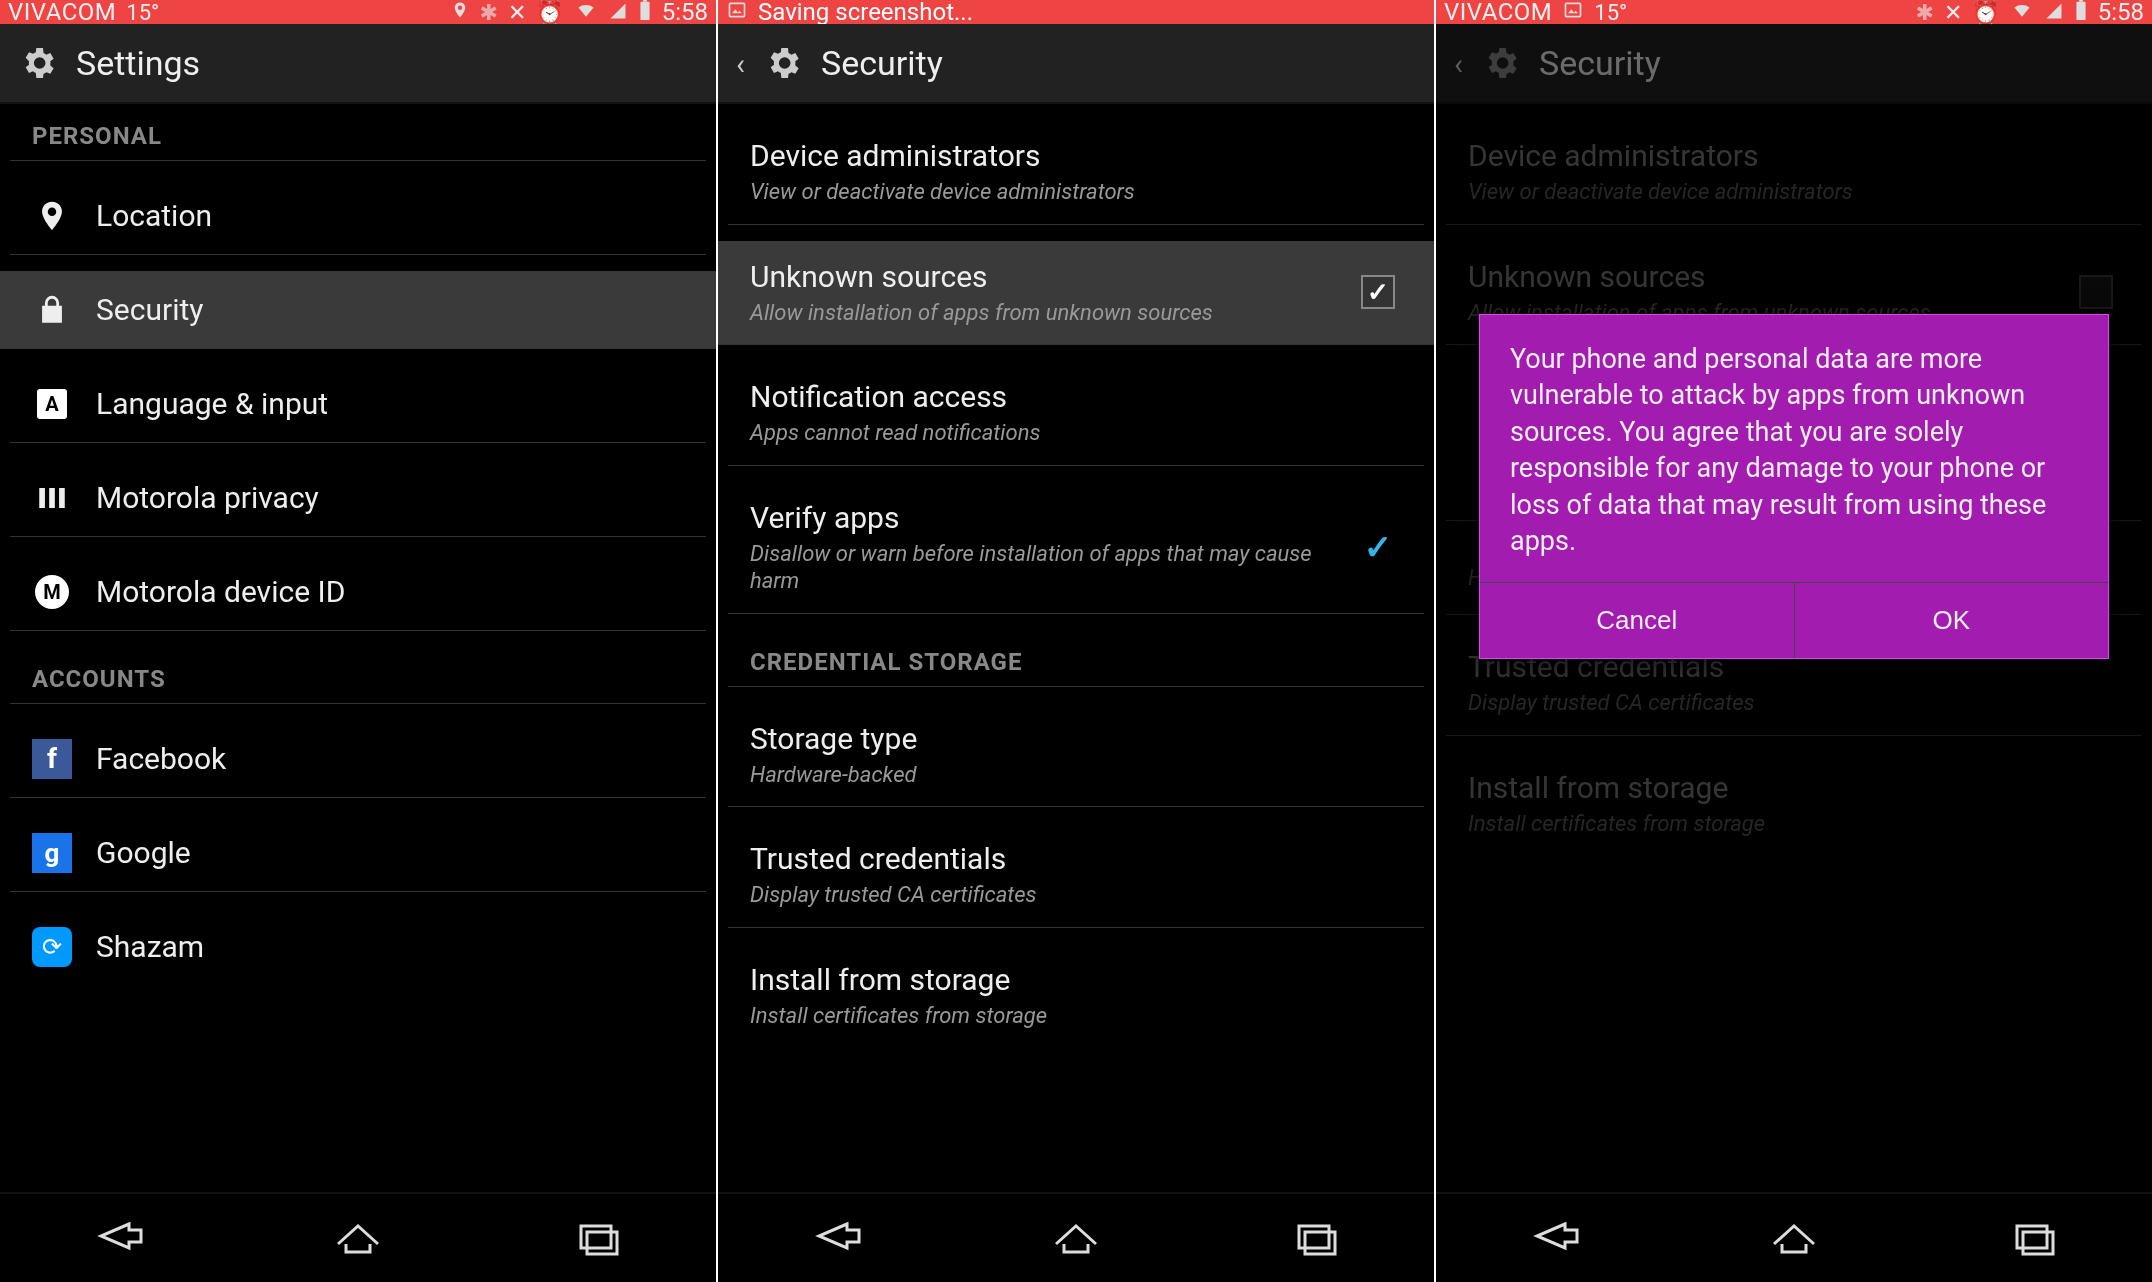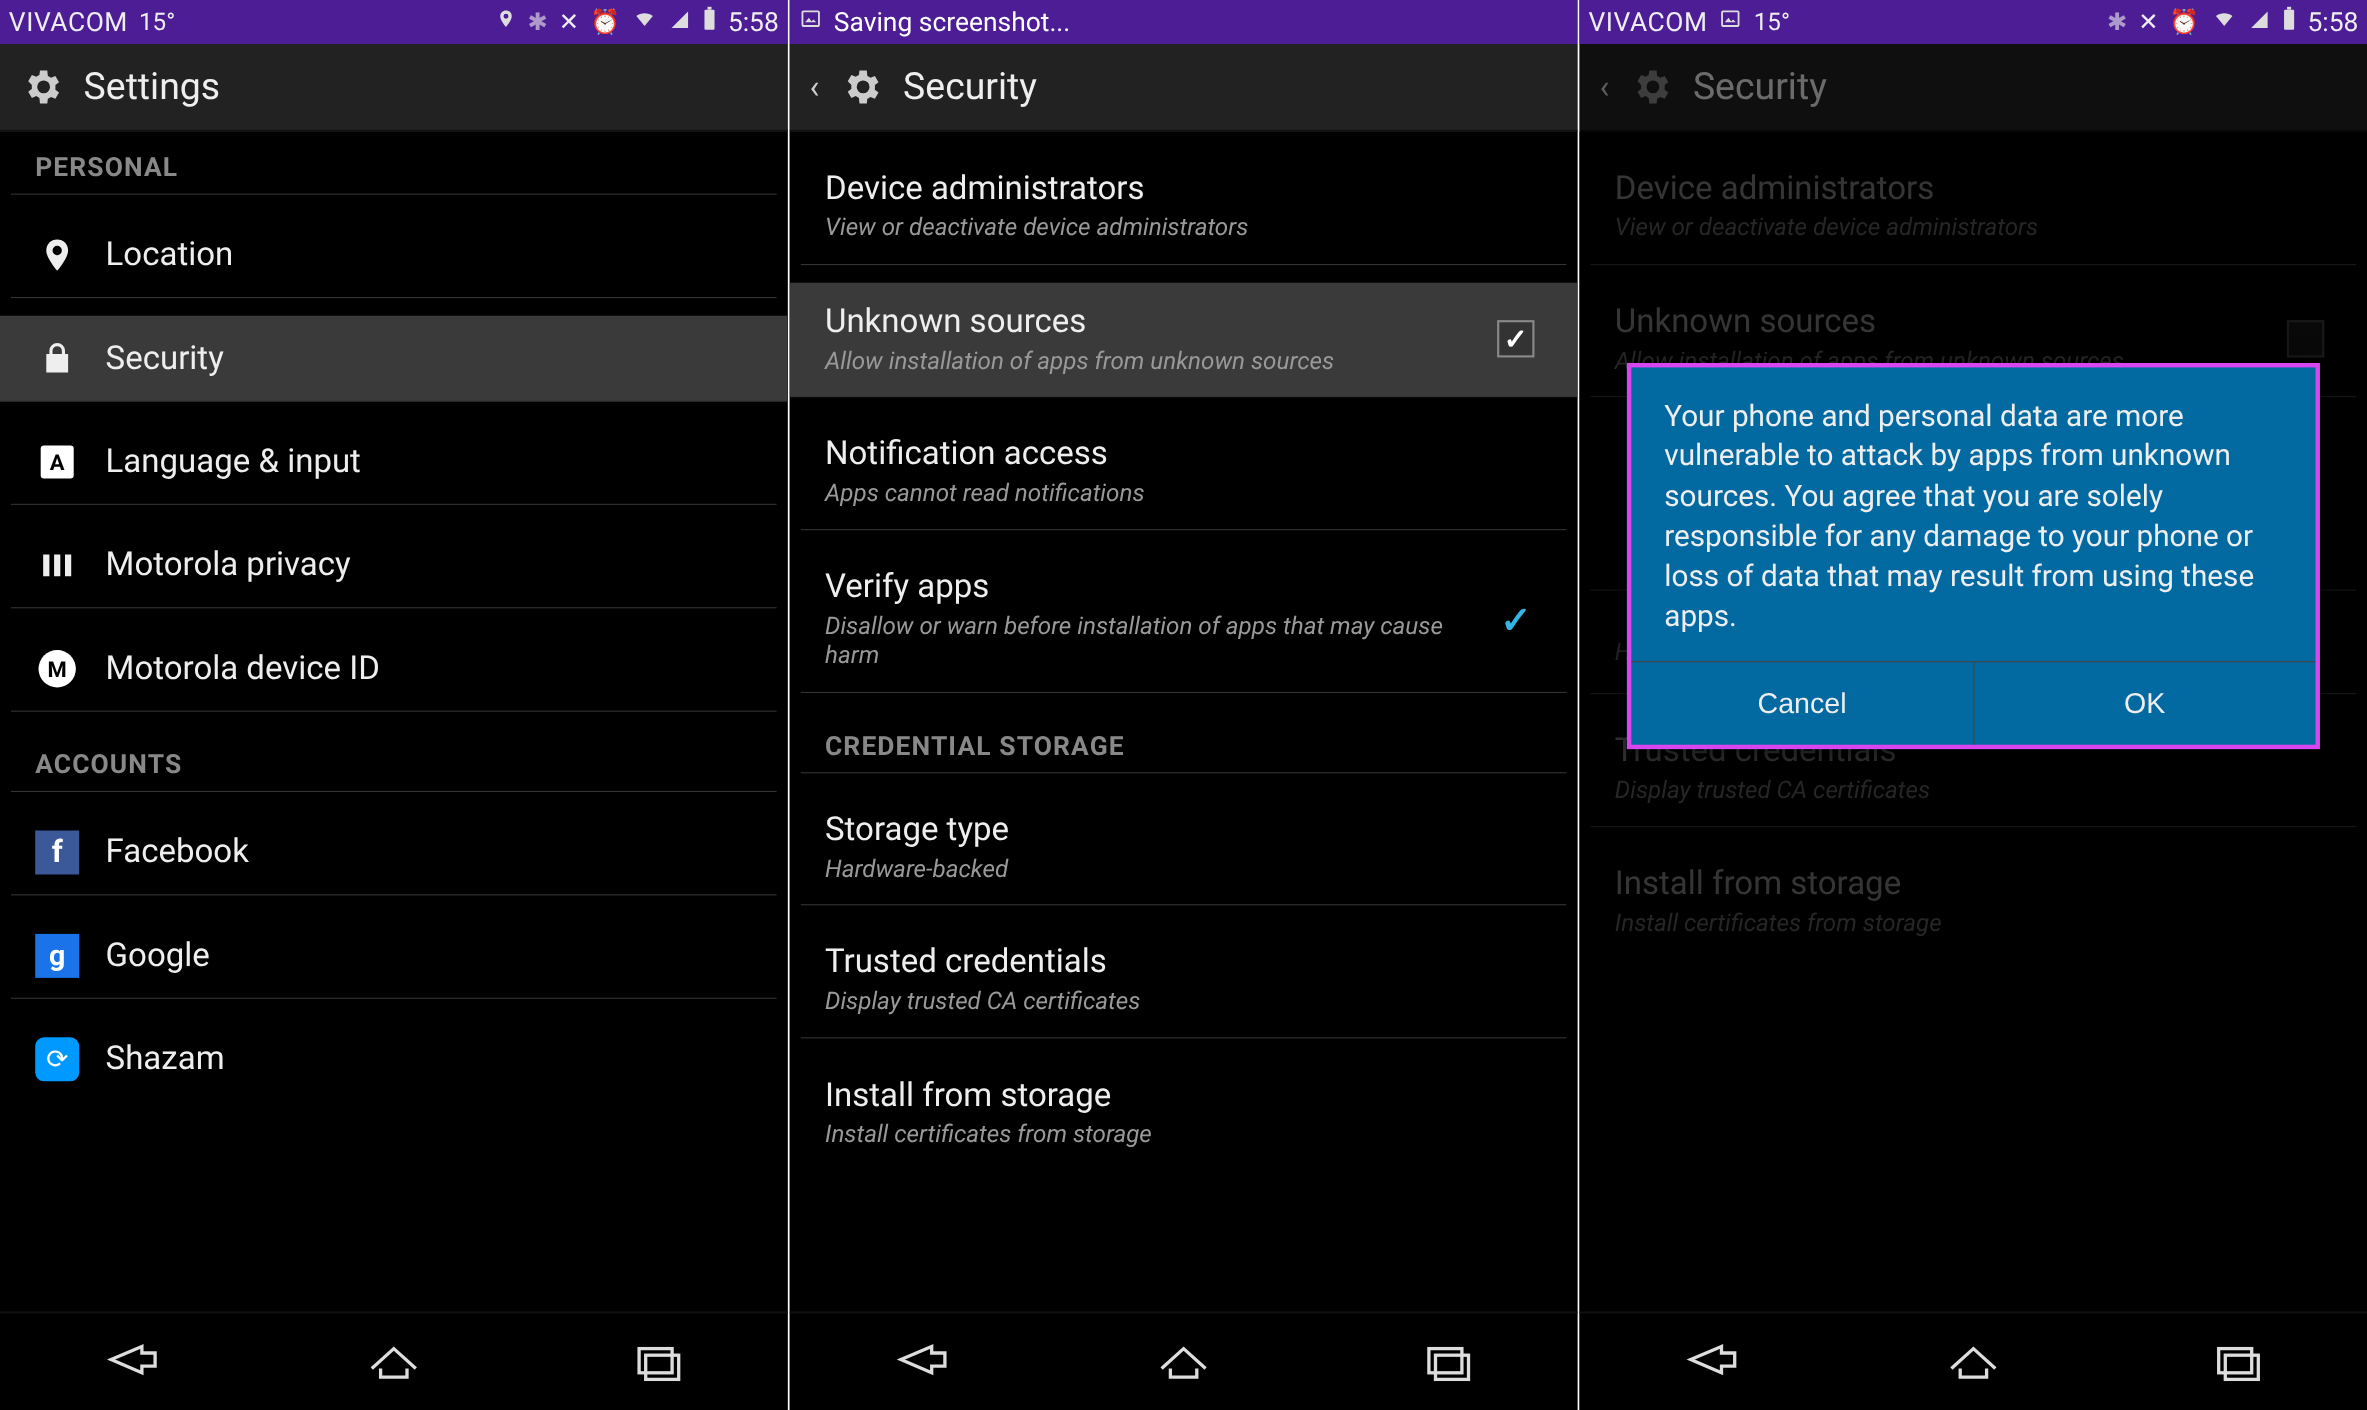--- a/index.html
+++ b/index.html
@@ -21,22 +21,22 @@
     display: flex;
     flex-direction: column;
     background: #000;
     position: relative;
     border-right: 2px solid #fff;
   }
   .phone:last-child { border-right: none; }
 
   
   .status-bar {
-    height: 40px;
-    background: #4c1d95;
+    height: 24px;
+    background: #ef4444;
     display: flex;
     align-items: center;
     justify-content: space-between;
     padding: 0 8px;
     color: #eee;
     font-size: 22px;
   }
   .status-left, .status-right { display: flex; align-items: center; gap: 10px; }
   .carrier { font-size: 24px; letter-spacing: 0.5px; }
   .temp { font-size: 22px; }
@@ -147,22 +147,22 @@
     position: absolute;
     inset: 0;
     background: rgba(0,0,0,0.55);
     display: flex;
     align-items: flex-start;
     justify-content: center;
     padding-top: 210px;
   }
   .dialog {
     width: 88%;
-    background: #0369a1;
-    border: 4px solid #d946ef;
+    background: #a21caf;
+    border: 1px solid #d946ef;
     box-shadow: 0 6px 20px rgba(0,0,0,0.6);
   }
   .dialog-body {
     padding: 26px 30px 22px;
     color: #eee;
     font-size: 27px;
     line-height: 1.35;
   }
   .dialog-buttons {
     display: flex;

